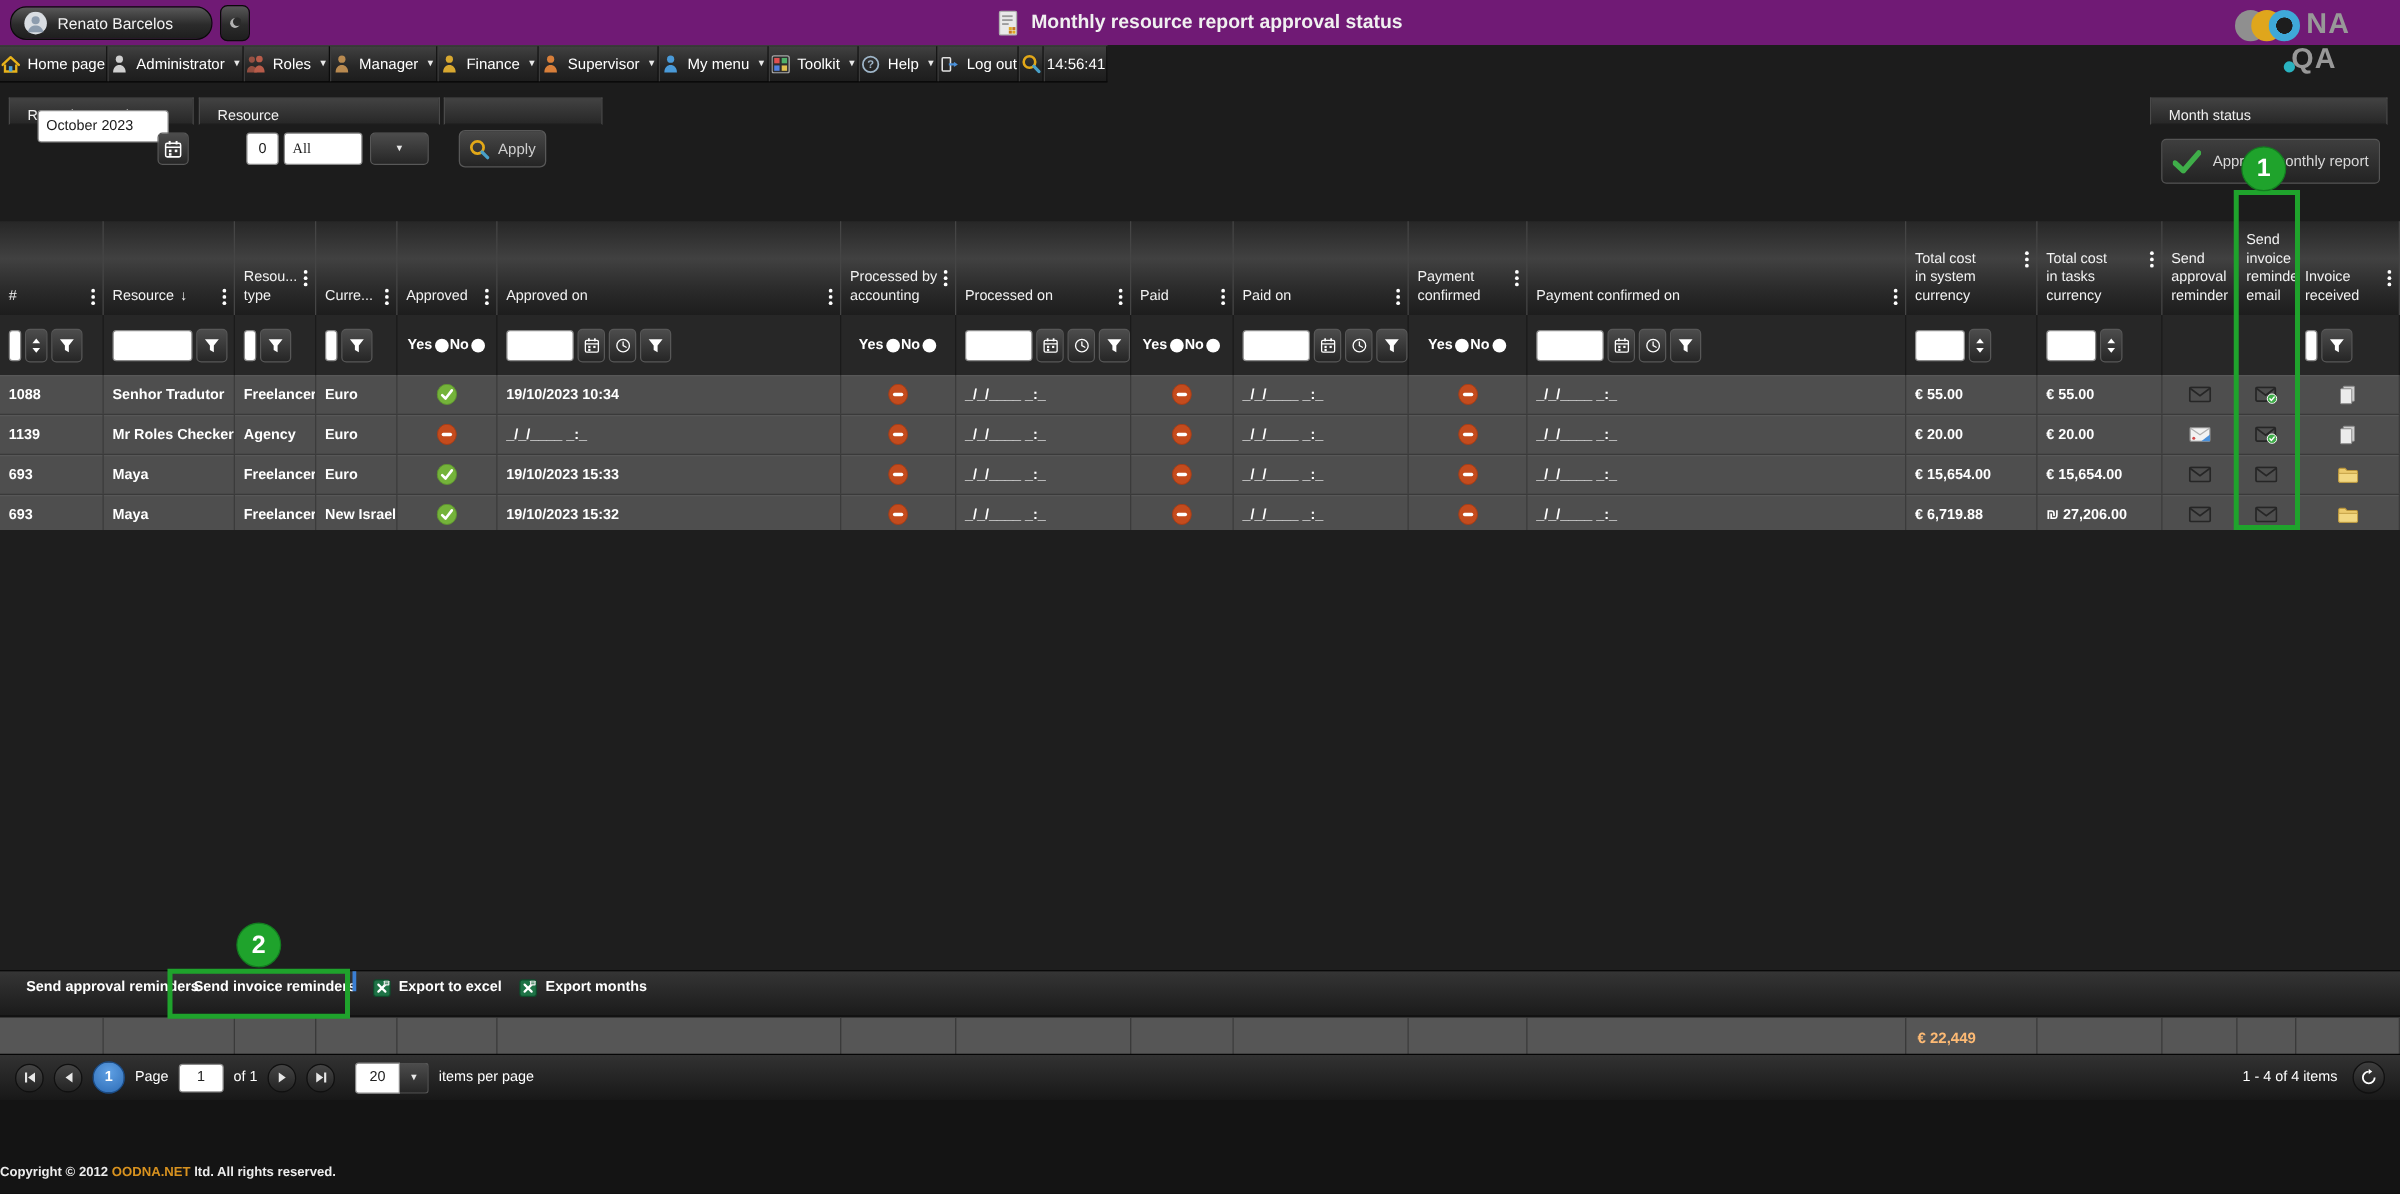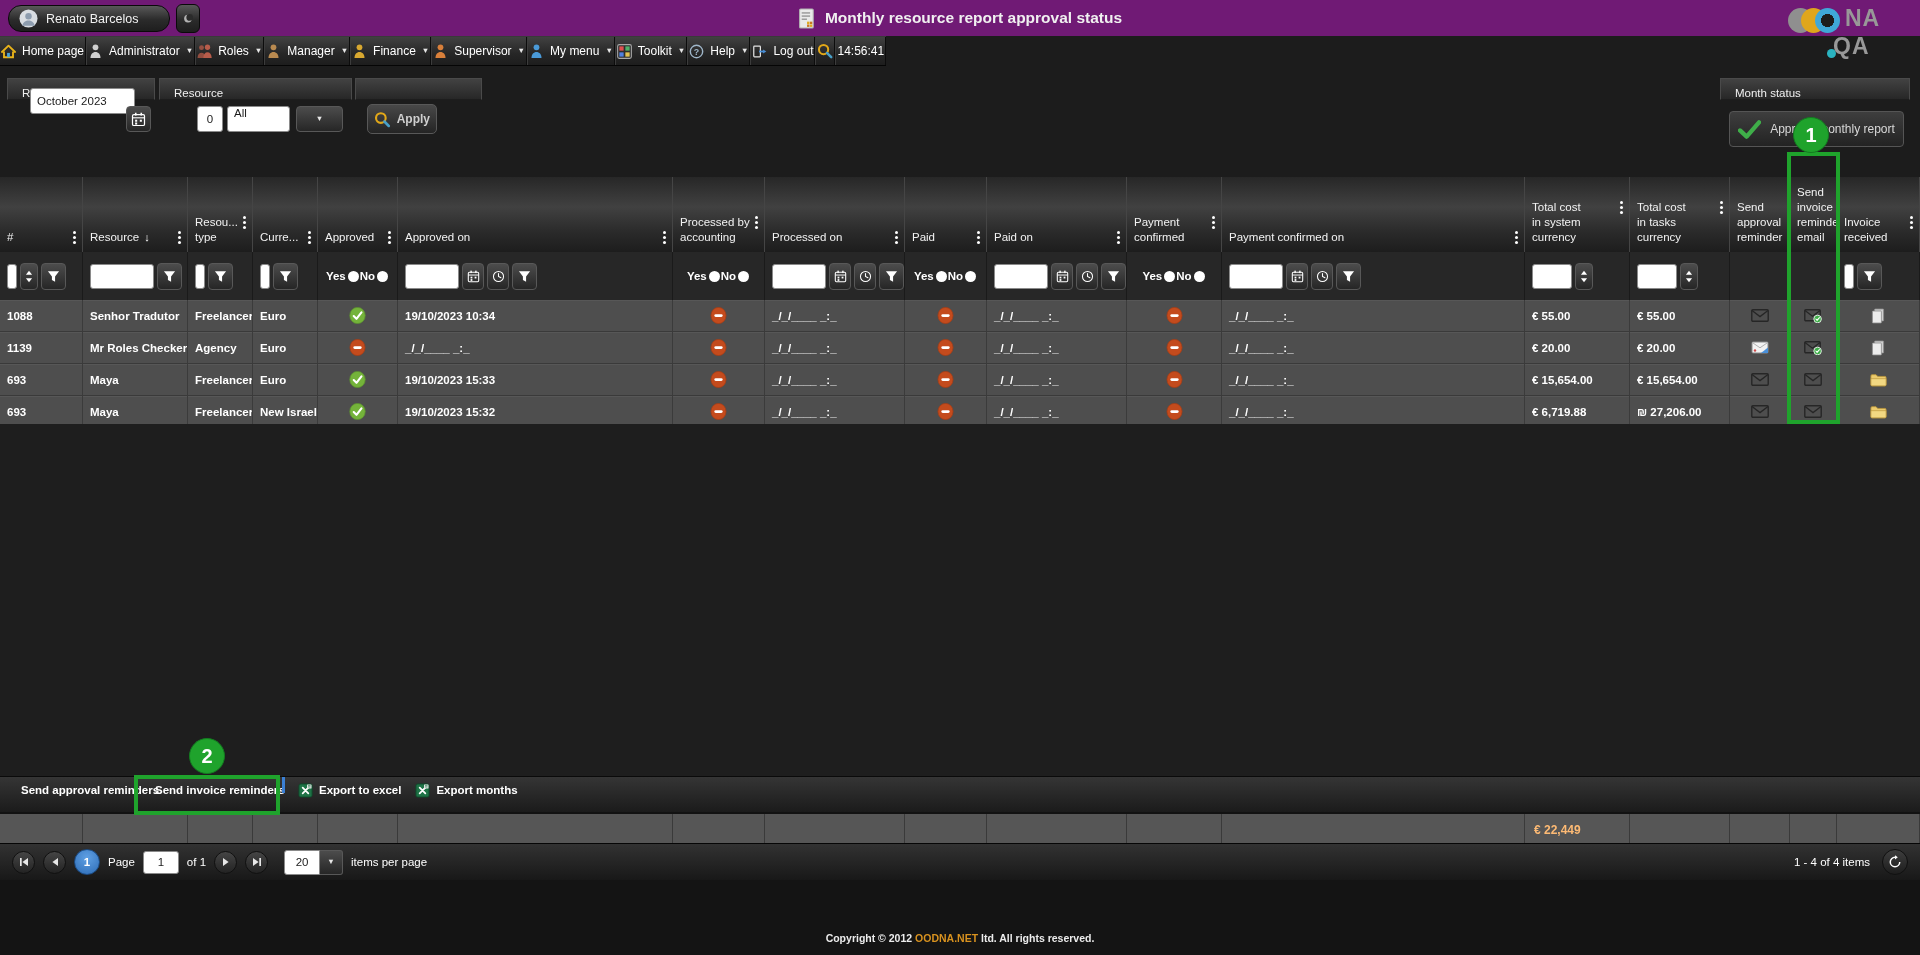--- a/index.html
+++ b/index.html
@@ -34,24 +34,24 @@
 
   
   .fband{position:absolute;top:78px;height:22px;background:linear-gradient(180deg,#424242,#272727);
     border:1px solid #4a4a4a;border-bottom-color:#1d1d1d;display:flex;align-items:flex-end;
     padding-left:14px;font-size:11.5px;color:#f0f0f0;box-sizing:border-box;}
   .txt{position:absolute;height:26px;background:#fff;border:1px solid #8a8a8a;border-radius:3px;
     font-size:11.5px;color:#1a1a1a;padding:0 6px;box-sizing:border-box;font-family:inherit;}
   .ibtn{position:absolute;background:linear-gradient(180deg,#4c4c4c,#262626);border:1px solid #585858;
     border-radius:4px;display:flex;align-items:center;justify-content:center;padding:0;box-sizing:border-box;}
   .sel{position:absolute;height:26px;background:#fff;border:1px solid #8a8a8a;border-radius:3px;
-    display:flex;align-items:flex-start;padding:0 6px;font-size:11.5px;color:#1a1a1a;box-sizing:border-box;}
+    display:flex;align-items:center;padding:0 6px;font-size:11.5px;color:#1a1a1a;box-sizing:border-box;font-family:Liberation Serif, serif;}
   .apply-btn{position:absolute;left:367px;top:104px;width:70px;height:30px;border-radius:5px;
     background:linear-gradient(180deg,#484848,#242424);border:1px solid #585858;display:flex;
-    align-items:center;justify-content:center;gap:6px;color:#cfcfcf;font-size:12px;font-weight:bold;}
+    align-items:center;justify-content:center;gap:6px;color:#cfcfcf;font-size:12px;}
   .approve-btn{position:absolute;left:1729px;top:111px;width:175px;height:36px;border-radius:4px;
     background:linear-gradient(180deg,#3e3e3e,#232323);border:1px solid #555;display:flex;
     align-items:center;justify-content:center;gap:9px;color:#d8d8d8;font-size:12px;}
 
   
   .grid-row{display:grid;width:1920px;
     grid-template-columns:83px 105px 65px 65px 80px 275px 92px 140px 82px 140px 95px 303px 105px 100px 60px 47px 83px;}
   .ghead{position:absolute;left:0;top:177px;height:75px;
     background:linear-gradient(180deg,#272727,#414141 40%,#2b2b2b 72%,#1d1d1d);}
   .hc{position:relative;border-right:1px solid #454545;display:flex;align-items:flex-end;
@@ -109,21 +109,21 @@
     font-size:11.5px;color:#222;box-sizing:border-box;font-family:inherit;}
   .psize{width:36px;height:25px;background:#fff;border:1px solid #8a8a8a;border-radius:3px 0 0 3px;
     display:flex;align-items:center;justify-content:center;font-size:11.5px;color:#222;box-sizing:border-box;}
   .psize-btn{width:23px;height:25px;background:linear-gradient(180deg,#4c4c4c,#262626);border:1px solid #585858;
     border-left:none;border-radius:0 3px 3px 0;display:flex;align-items:center;justify-content:center;padding:0;}
   .prange{margin-left:auto;display:flex;align-items:center;gap:12px;}
   .refresh-btn{width:26px;height:26px;border-radius:50%;background:linear-gradient(180deg,#3e3e3e,#1d1d1d);
     border:1px solid #101010;display:flex;align-items:center;justify-content:center;padding:0;}
 
   .bottom-strip{position:absolute;left:0;top:880px;width:1920px;height:75px;background:#141414;}
-  .copyright{position:absolute;left:0;top:932px;width:1920px;text-align:center;font-size:10.5px;
+  .copyright{position:absolute;left:0;top:932px;width:1920px;text-align:left;font-size:10.5px;
     font-weight:bold;color:#ececec;}
   .brand{color:#d8921f;}
 
   
   .hl-col{position:absolute;left:1787px;top:152px;width:53px;height:272px;border:4px solid #1fa32c;
     box-sizing:border-box;pointer-events:none;}
   .hl-btn{position:absolute;left:134px;top:775px;width:146px;height:40px;border:4px solid #1fa32c;
     box-sizing:border-box;pointer-events:none;}
   .badge{position:absolute;width:36px;height:36px;border-radius:50%;background:#1fa32c;border:1px solid #137c20;
     color:#fff;font-size:20px;font-weight:bold;display:flex;align-items:center;justify-content:center;box-sizing:border-box;}

